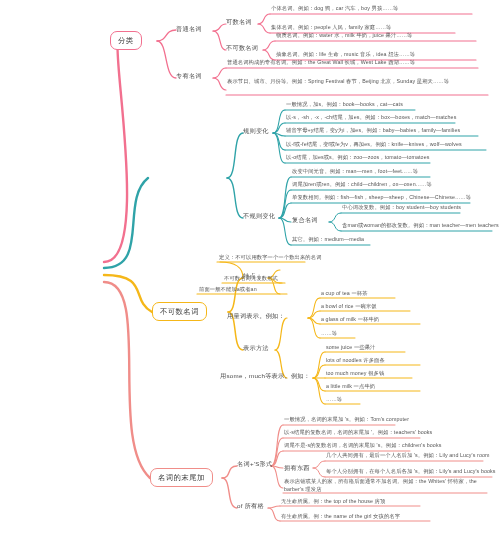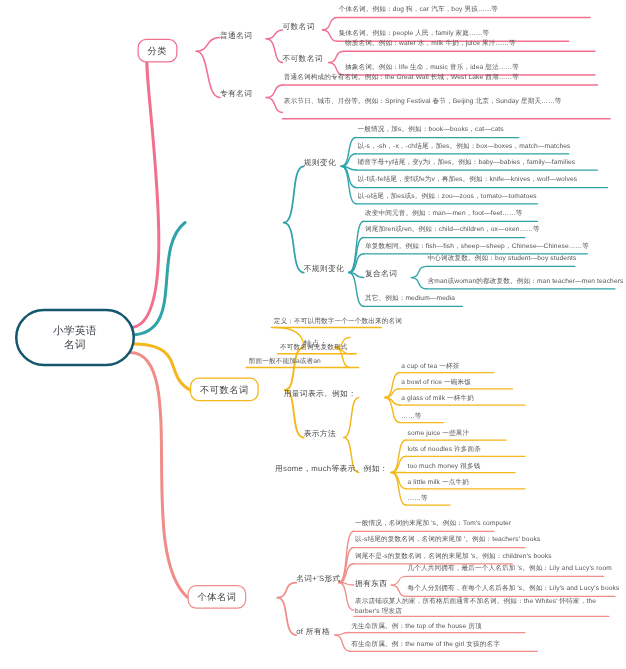--- a/index.html
+++ b/index.html
@@ -151,26 +151,20 @@
       <line x1="325" y1="461" x2="483" y2="461" stroke="#f08d89" stroke-width="1"></line>
       <line x1="325" y1="477" x2="492" y2="477" stroke="#f08d89" stroke-width="1"></line>
 
       <path d="M268 508 C 276 508, 272 506, 280 506" stroke="#f08d89" stroke-width="1.1"></path>
       <path d="M268 508 C 276 508, 272 521, 280 521" stroke="#f08d89" stroke-width="1.1"></path>
       <line x1="280" y1="506" x2="420" y2="506" stroke="#f08d89" stroke-width="1"></line>
       <line x1="280" y1="521" x2="430" y2="521" stroke="#f08d89" stroke-width="1"></line>
     </g>
   </svg>
 
-  <div class="node root">
-    <div>
-      <span>小学英语</span>
-      <span>名词</span>
-    </div>
-  </div>
 
   <div class="node l1 pink" style="left:110px;top:31px;">
     <span>分类</span>
   </div>
 
   <div class="node lab" style="left:176px;top:25px;">
     <span>普通名词</span></div>
   <div class="node lab" style="left:176px;top:72px;">
     <span>专有名词</span></div>
 
@@ -260,21 +254,21 @@
   <div class="node leaf" style="left:326px;top:357px;">
     <span>lots of noodles 许多面条</span></div>
   <div class="node leaf" style="left:326px;top:370px;">
     <span>too much money 很多钱</span></div>
   <div class="node leaf" style="left:326px;top:383px;">
     <span>a little milk 一点牛奶</span></div>
   <div class="node leaf" style="left:326px;top:396px;">
     <span>……等</span></div>
 
   <div class="node l1 rose" style="left:150px;top:468px;">
-    <span>个体名词</span>
+    <span>名词的末尾加</span>
   </div>
 
   <div class="node lab" style="left:237px;top:460px;">
     <span>名词+'S形式</span></div>
   <div class="node lab" style="left:237px;top:502px;">
     <span>of 所有格</span></div>
 
   <div class="node leaf" style="left:284px;top:416px;">
     <span>一般情况，名词的末尾加 's。例如：Tom's computer</span></div>
   <div class="node leaf" style="left:284px;top:429px;">

